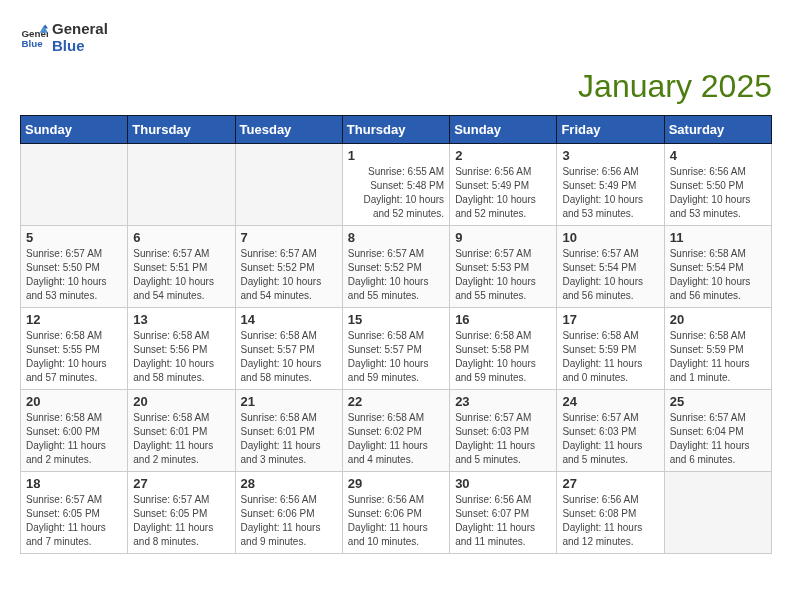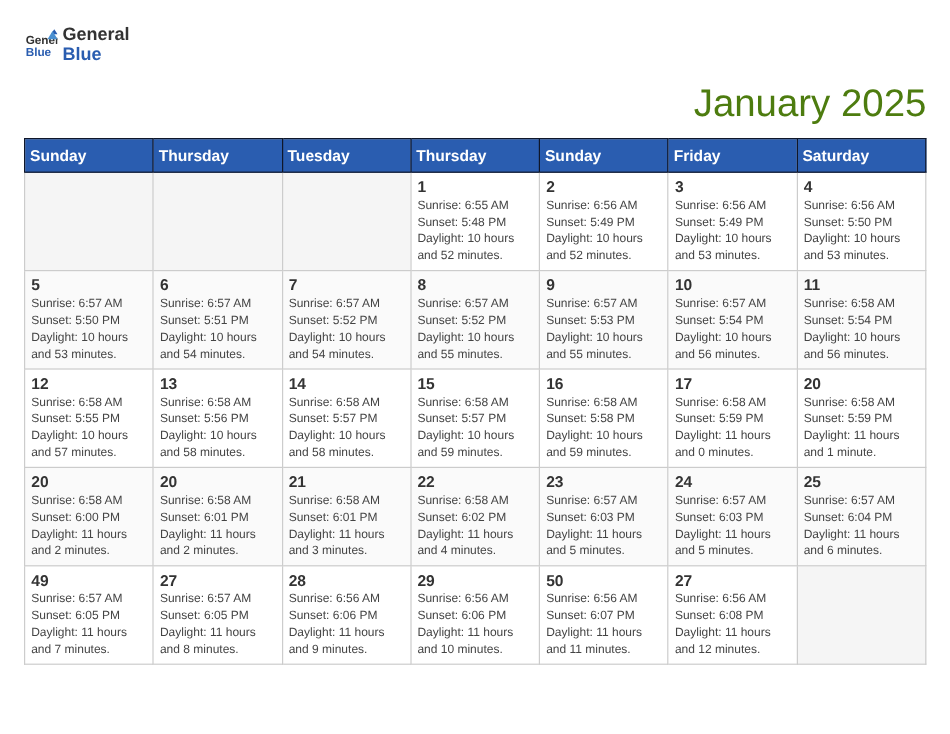--- a/index.html
+++ b/index.html
@@ -112,21 +112,21 @@
         <th>Saturday</th>
       </tr>
   </thead>
   <tbody id="calendar-body">
       <tr>
         <td class="empty"></td>
         <td class="empty"></td>
         <td class="empty"></td>
         <td>
           <span class="day-number">1</span>
-          <div class="day-info" style="white-space: pre-line;">Sunrise: 6:55 AM
+          <div class="day-info" style="white-space: pre-line; text-align: right;">Sunrise: 6:55 AM
 Sunset: 5:48 PM
 Daylight: 10 hours
 and 52 minutes.</div>
         </td>
         <td>
           <span class="day-number">2</span>
           <div class="day-info" style="white-space: pre-line;">Sunrise: 6:56 AM
 Sunset: 5:49 PM
 Daylight: 10 hours
 and 52 minutes.</div>
@@ -294,21 +294,21 @@
         <td>
           <span class="day-number">25</span>
           <div class="day-info" style="white-space: pre-line;">Sunrise: 6:57 AM
 Sunset: 6:04 PM
 Daylight: 11 hours
 and 6 minutes.</div>
         </td>
       </tr>
       <tr>
         <td>
-          <span class="day-number">49</span>
+          <span class="day-number">18</span>
           <div class="day-info" style="white-space: pre-line;">Sunrise: 6:57 AM
 Sunset: 6:05 PM
 Daylight: 11 hours
 and 7 minutes.</div>
         </td>
         <td>
           <span class="day-number">27</span>
           <div class="day-info" style="white-space: pre-line;">Sunrise: 6:57 AM
 Sunset: 6:05 PM
 Daylight: 11 hours
@@ -322,21 +322,21 @@
 and 9 minutes.</div>
         </td>
         <td>
           <span class="day-number">29</span>
           <div class="day-info" style="white-space: pre-line;">Sunrise: 6:56 AM
 Sunset: 6:06 PM
 Daylight: 11 hours
 and 10 minutes.</div>
         </td>
         <td>
-          <span class="day-number">50</span>
+          <span class="day-number">30</span>
           <div class="day-info" style="white-space: pre-line;">Sunrise: 6:56 AM
 Sunset: 6:07 PM
 Daylight: 11 hours
 and 11 minutes.</div>
         </td>
         <td>
           <span class="day-number">27</span>
           <div class="day-info" style="white-space: pre-line;">Sunrise: 6:56 AM
 Sunset: 6:08 PM
 Daylight: 11 hours

